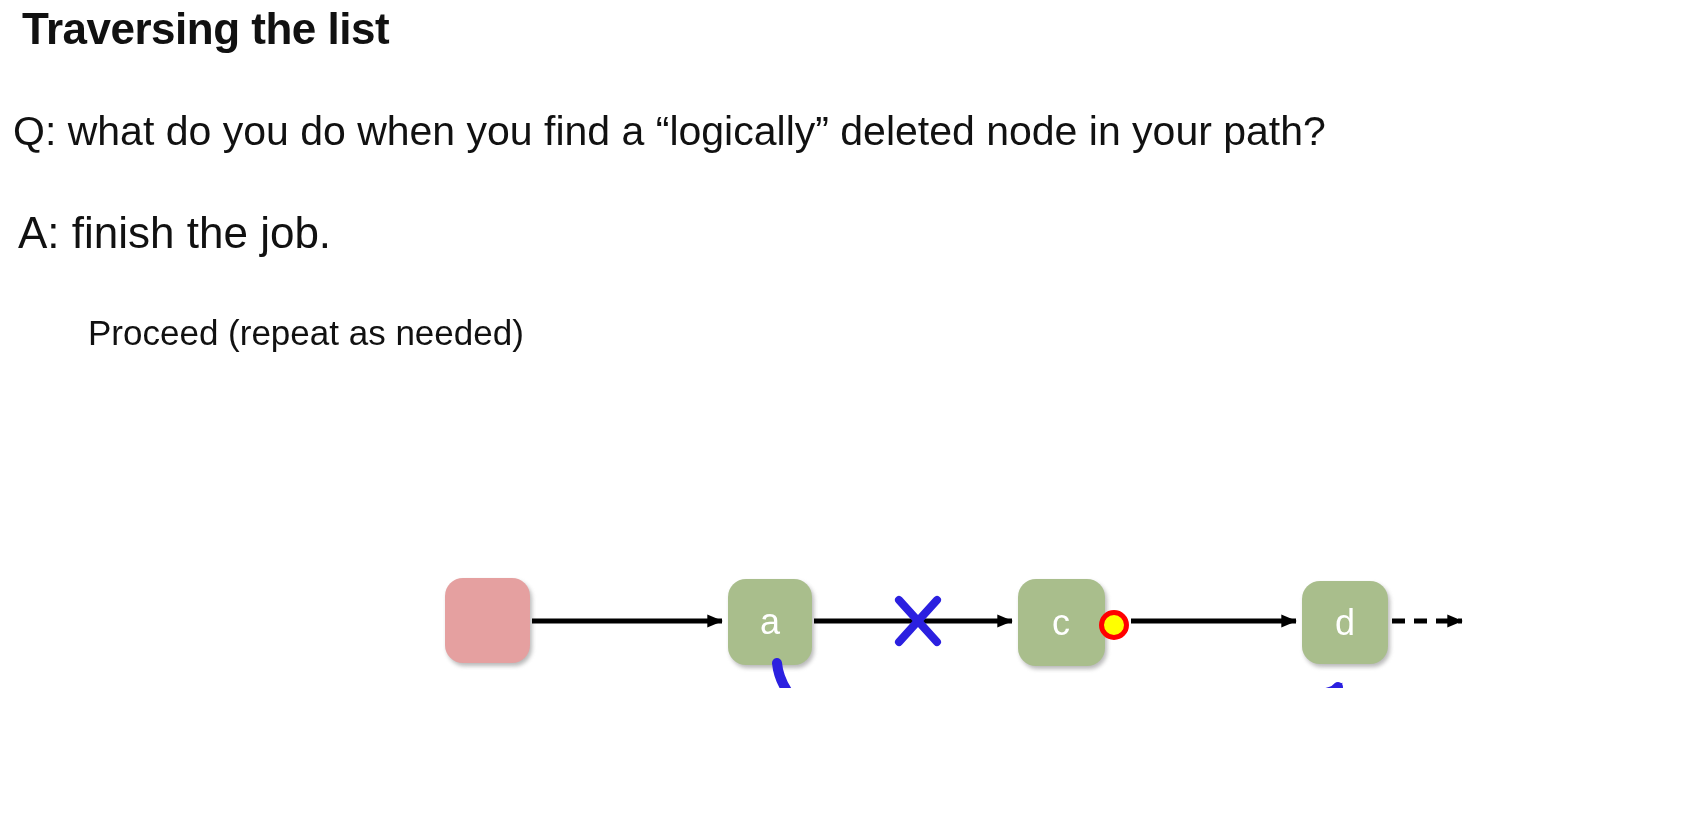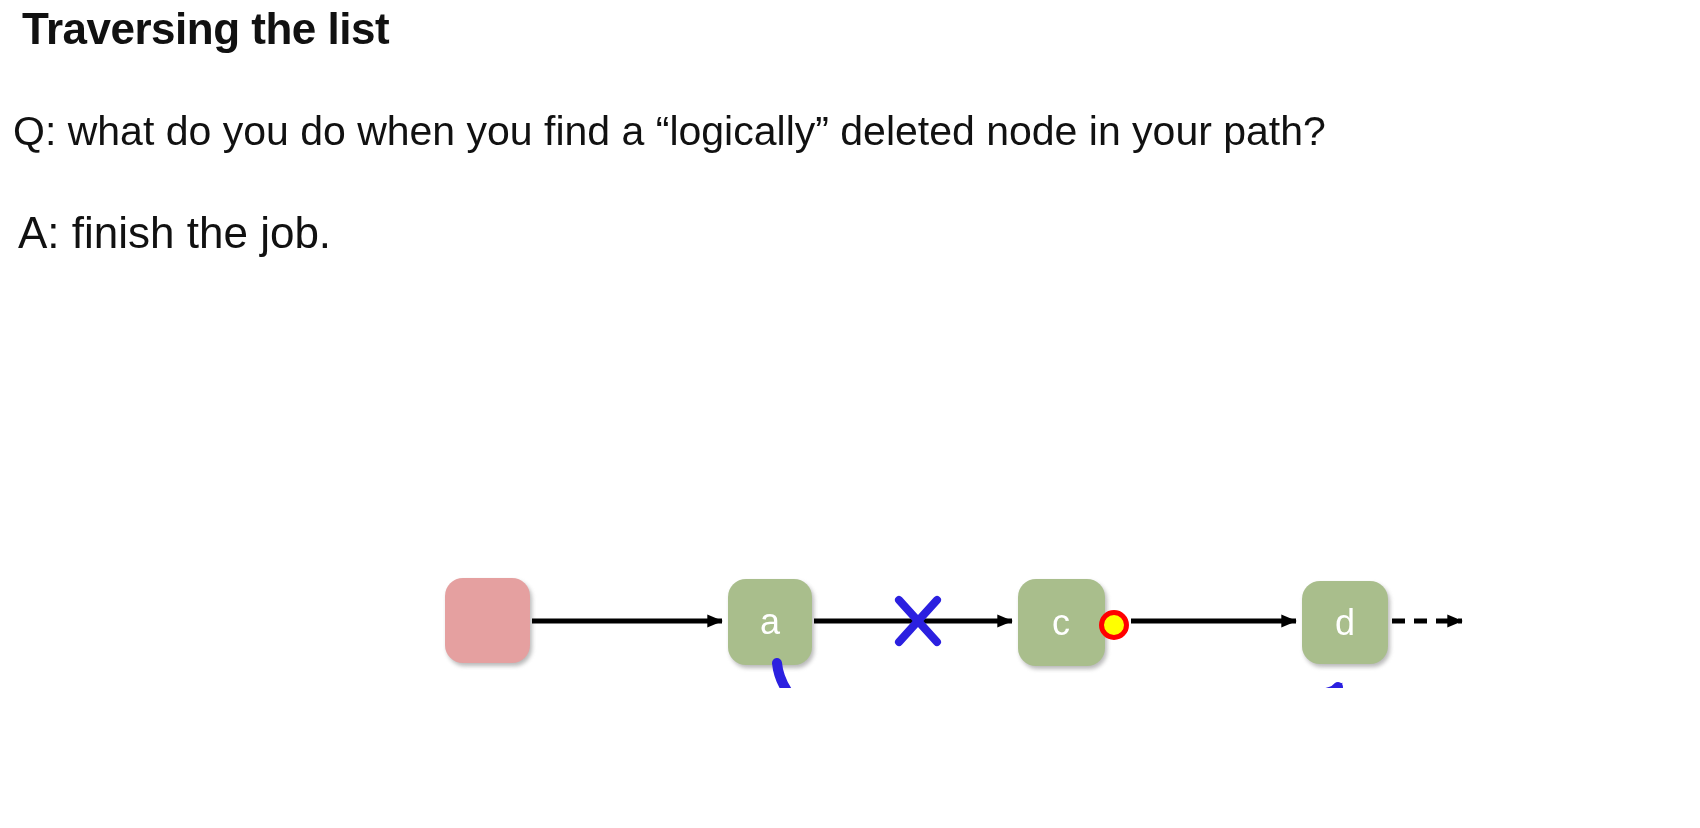--- a/index.html
+++ b/index.html
@@ -106,20 +106,21 @@
 </style>
 </head>
 <body>
 
 <div class="slide">
 
   <h1 class="title">Traversing the list</h1>
 
   <div class="q-line">Q: what do you do when you find a “logically” deleted node in your path?</div>
   <div class="a-line">A: finish the job.</div>
+  <div class="step step-2">Proceed (repeat as needed)</div>
 
   <svg class="diagram" viewBox="0 0 1700 828">
     <defs>
       <marker id="ah-black" viewBox="0 0 12 12" refX="11" refY="6" markerWidth="19" markerHeight="16" orient="auto" markerUnits="userSpaceOnUse">
         <path d="M0,1.2 L11.6,6 L0,10.8 z" class="arrowhead-black"></path>
       </marker>
       <marker id="ah-blue" viewBox="0 0 12 12" refX="9" refY="6" markerWidth="34" markerHeight="30" orient="auto" markerUnits="userSpaceOnUse">
         <path d="M0,0.5 L11.5,6 L0,11.5 z" class="arrowhead-blue"></path>
       </marker>
     </defs>

